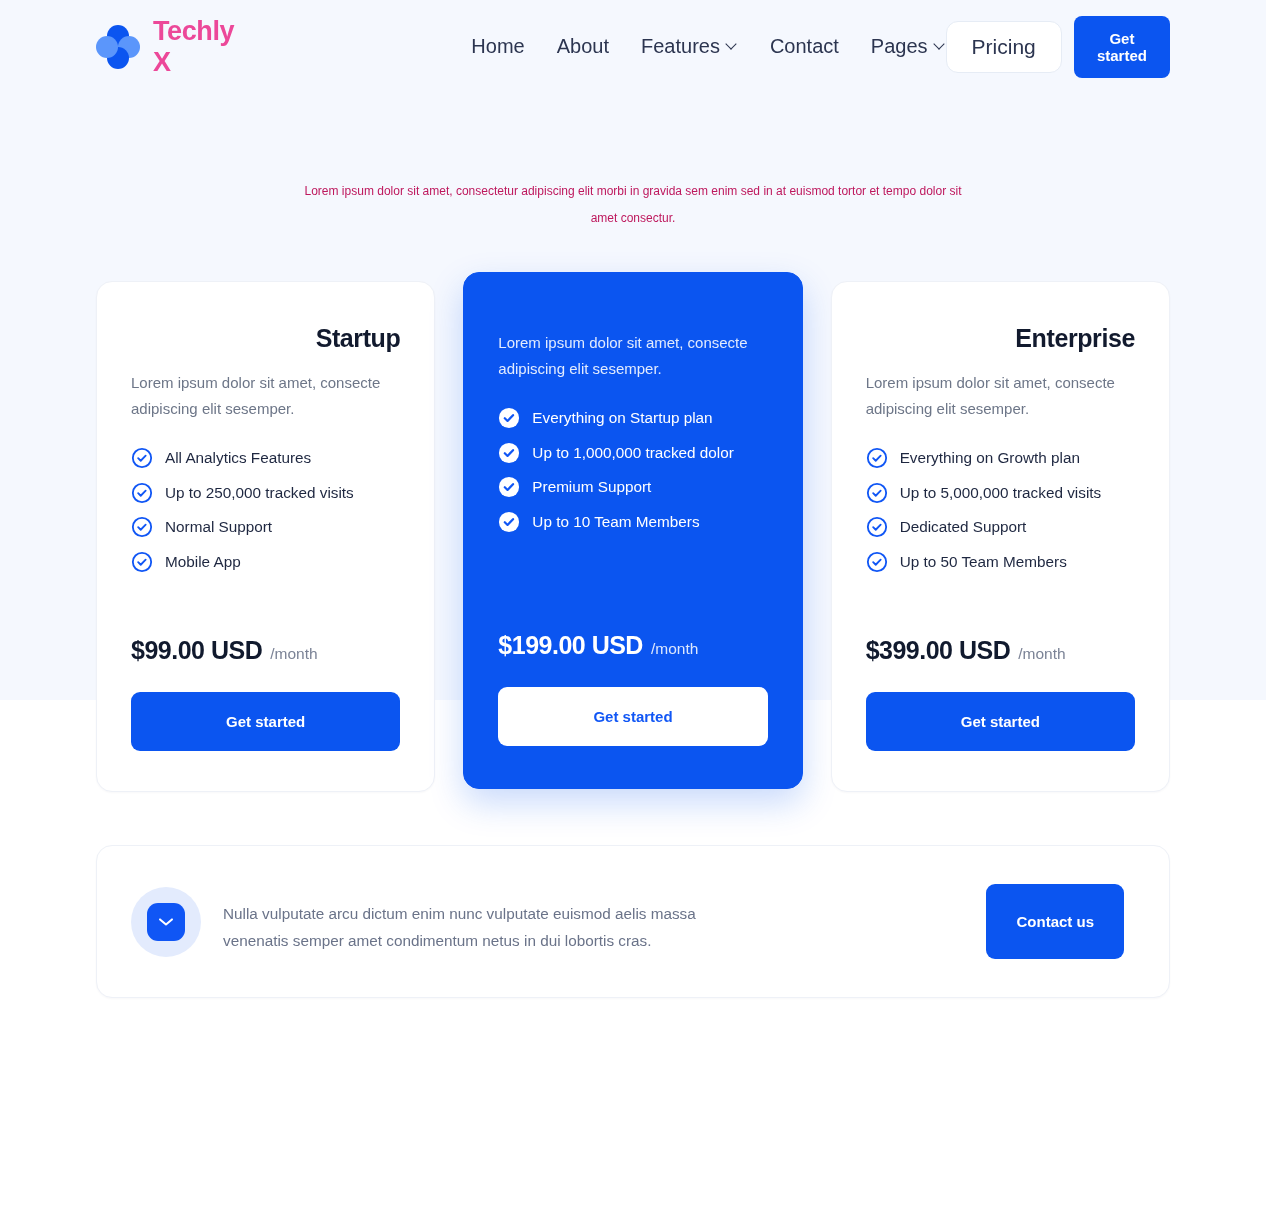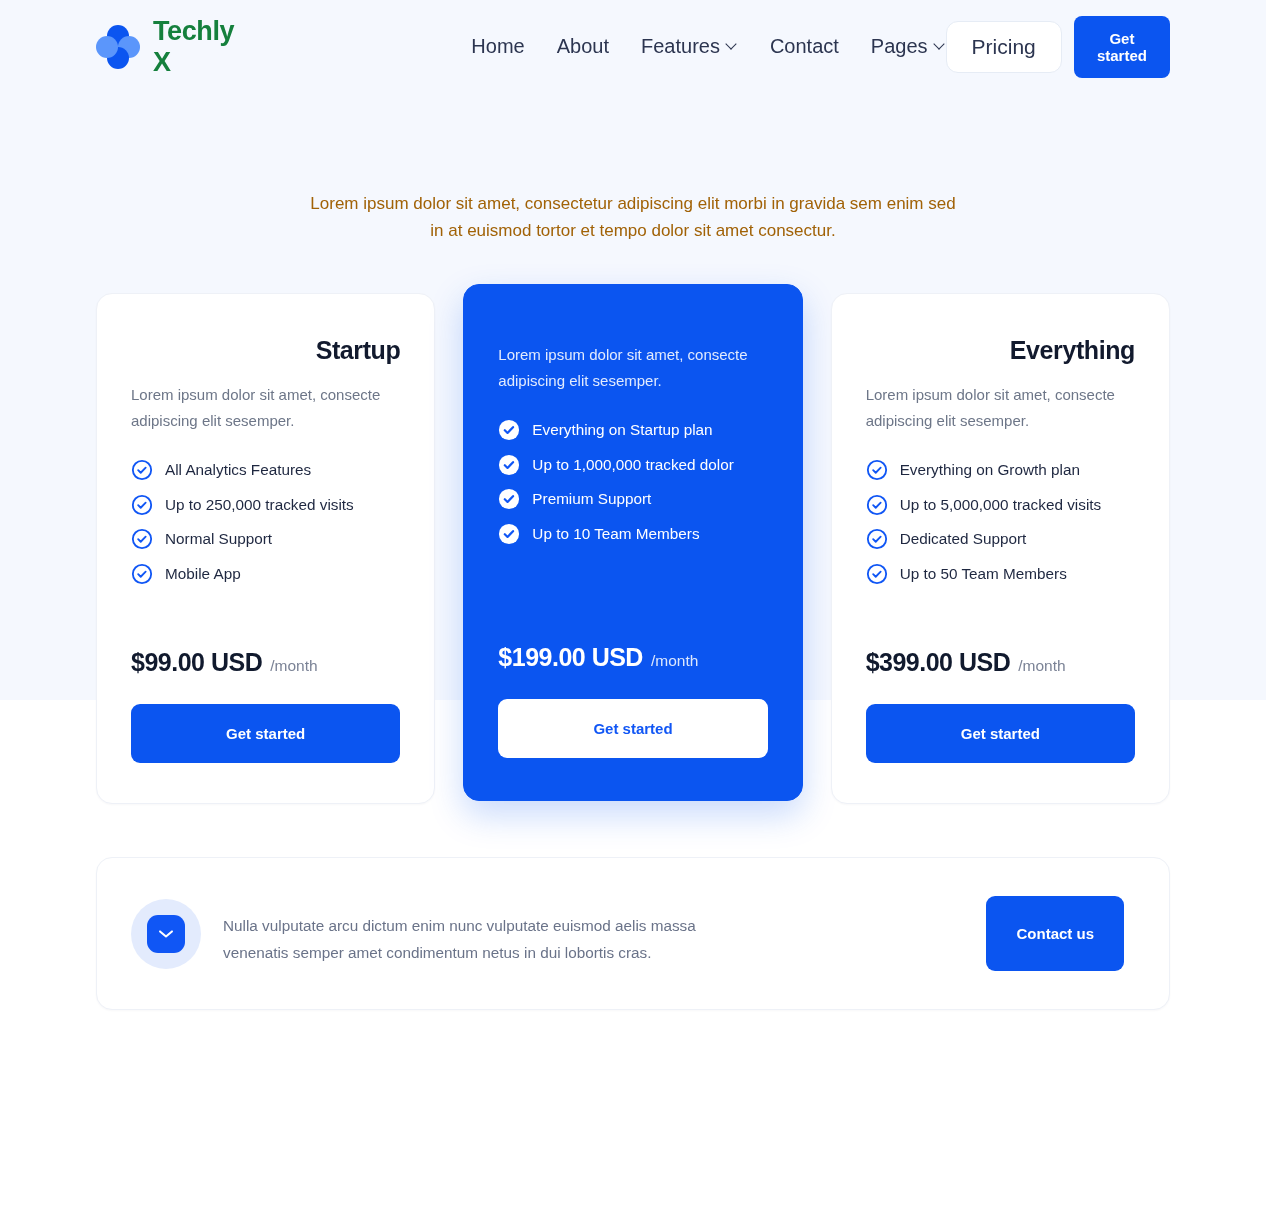--- a/index.html
+++ b/index.html
@@ -75,21 +75,21 @@
     width: 22px; height: 22px;
     right: 0px; top: 11px;
     background: #5b96fb;
     border-radius: 42% 50% 50% 42% / 60% 50% 50% 40%;
   }
 
   .brand-name {
     font-size: 27px;
     font-weight: 700;
     letter-spacing: -0.4px;
-    color: #15803d;
+    color: #ec4899;
   }
 
   .nav {
     display: flex;
     align-items: center;
     gap: 32px;
     margin-left: 230px;
   }
   .nav-link {
     font-size: 20px;
@@ -153,24 +153,24 @@
   }
   .hero h1 {
     font-size: 65px;
     line-height: 76px;
     font-weight: 700;
     letter-spacing: -1.6px;
     color: #111a2e;
   }
   .hero h1 .accent { color: #1056f5; display: block; }
   .hero p {
-    margin-top: 24px;
-    font-size: 17px;
+    margin-top: 12px;
+    font-size: 12px;
     line-height: 27px;
-    color: #a16207;
+    color: #be185d;
     max-width: 660px;
     margin-left: auto;
     margin-right: auto;
   }
 
   
   .pricing {
     margin-top: 49px;
     padding: 0 96px;
     display: flex;
@@ -487,21 +487,21 @@
 
       <div class="price-row">
         <span class="price-amount">$199.00 USD</span>
         <span class="price-period">/month</span>
       </div>
       <button class="btn-card">Get started</button>
     </article>
 
     <article class="card">
       <div class="card-head">
-        <h3>Everything</h3>
+        <h3>Enterprise</h3>
       </div>
       <p class="card-desc">Lorem ipsum dolor sit amet, consecte adipiscing elit sesemper.</p>
 
       <ul class="feature-list">
         <li class="feature-row">
           <svg class="check-icon" viewBox="0 0 24 24" fill="none">
             <circle cx="12" cy="12" r="10" stroke="#1056f5" stroke-width="2"></circle>
             <path d="M7.8 12.2l2.8 2.8 5.4-5.6" stroke="#1056f5" stroke-width="2" stroke-linecap="round" stroke-linejoin="round"></path>
           </svg>
           <span class="feature-label">Everything on Growth plan</span>

